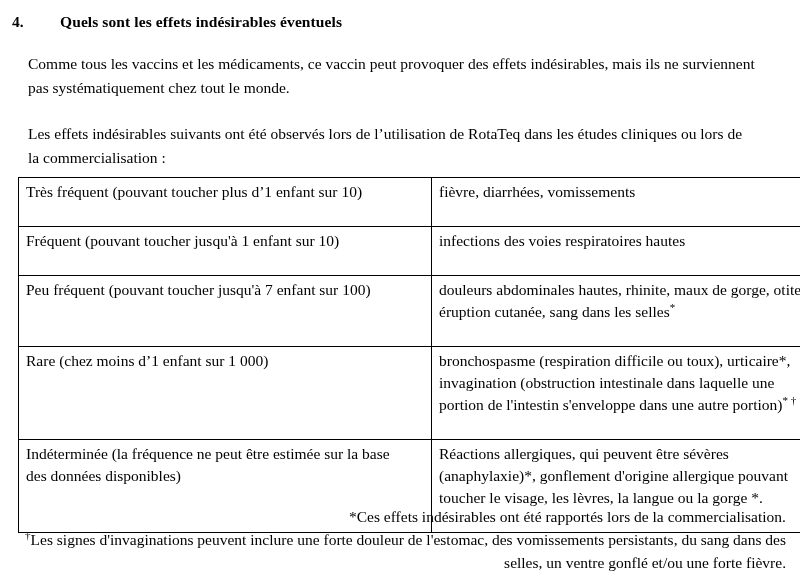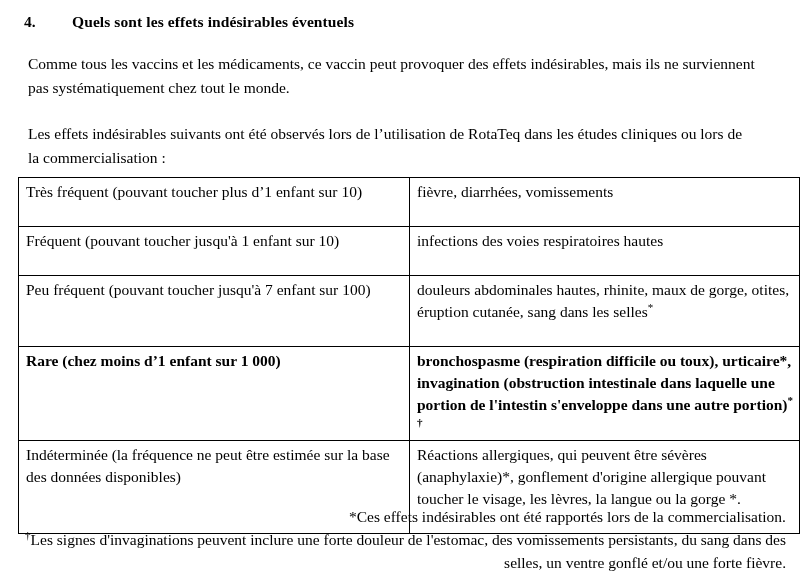--- a/index.html
+++ b/index.html
@@ -18,21 +18,21 @@
     position: relative;
     width: 800px;
     height: 573px;
     box-sizing: border-box;
     padding: 0;
   }
   
   .heading {
     position: absolute;
     top: 12px;
-    left: 24px;
+    left: 12px;
     right: 20px;
     font-size: 15.5px;
     font-weight: bold;
     line-height: 20px;
     letter-spacing: 0.1px;
   }
   .heading .num {
     display: inline-block;
     width: 48px;
   }
@@ -58,33 +58,33 @@
     left: 18px;
     top: 177px;
     width: 765px;
     border-collapse: collapse;
     table-layout: fixed;
     font-size: 15.5px;
   }
   .ae-table td {
     border: 1px solid #000000;
     vertical-align: top;
-    padding: 3px 0 2px 7px;
+    padding: 3px 22px 2px 7px;
     line-height: 22px;
   }
   .ae-table td.col-freq {
     width: 383px;
   }
   .ae-table td.col-eff {
     width: 382px;
   }
   .r1 td { height: 43px; }
   .r2 td { height: 43px; margin-left: 8px; }
   .r3 td { height: 65px; }
-  .r4 td { height: 87px; font-weight: bold; }
+  .r4 td { height: 87px; }
   .r5 td { height: 87px; }
   sup.fn {
     font-size: 11px;
     line-height: 0;
     vertical-align: super;
   }
   
   .footnotes {
     position: absolute;
     left: 14px;

